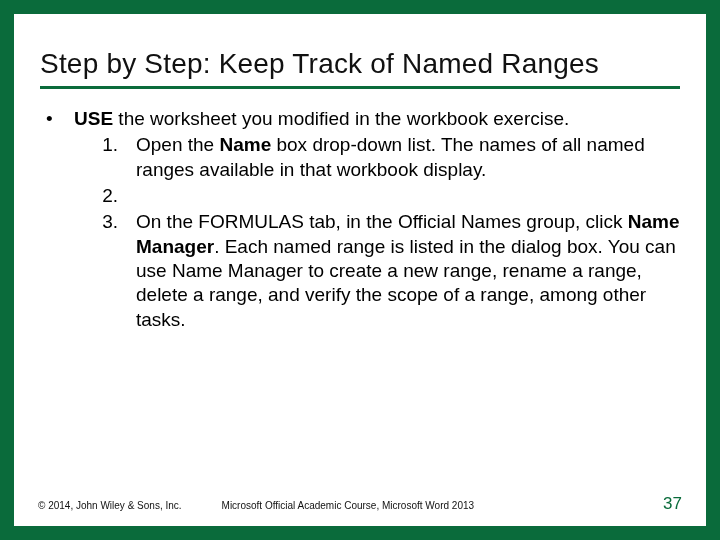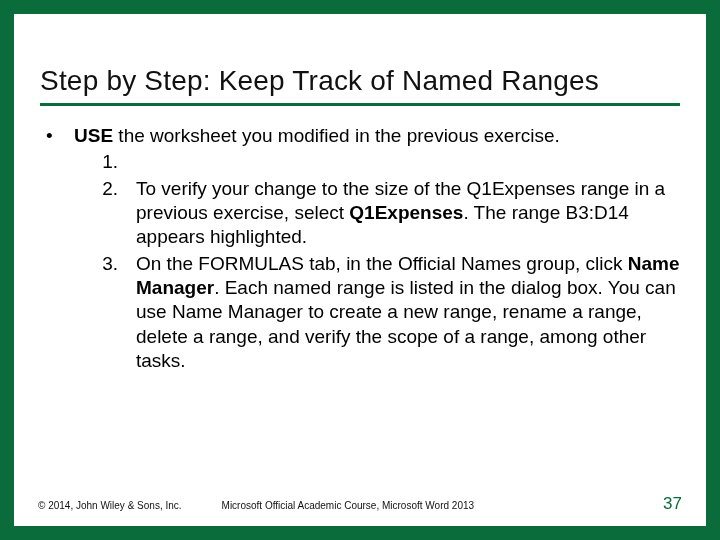--- a/index.html
+++ b/index.html
@@ -10,21 +10,21 @@
     font-family: Arial, Helvetica, sans-serif;
     background: #fff;
   }
   .slide {
     box-sizing: border-box;
     width: 720px;
     height: 540px;
     border: 14px solid #0a6b3b;
     background: #ffffff;
     position: relative;
-    padding: 33px 26px 0 26px;
+    padding: 16px 26px 0 26px;
   }
   .title {
     font-size: 28px;
     color: #111;
     font-weight: 400;
     margin: 18px 0 6px 0;
     letter-spacing: 0.2px;
   }
   .title-rule {
     border: none;
@@ -89,33 +89,33 @@
 <div class="slide">
 
   <div class="title">Step by Step: Keep Track of Named Ranges</div>
   <hr class="title-rule">
 
   <div class="body">
 
     <div class="lead">
       <div class="bullet">•</div>
       <div class="txt">
-        <span class="bold">USE</span><span> the worksheet you modified in the previous exercise.</span>
+        <span class="bold">USE</span><span> the worksheet you modified in the workbook exercise.</span>
       </div>
     </div>
 
     <ol class="steps">
       <li>
         <div class="num">1.</div>
+        <div class="txt">
+          <span>Open the </span><span class="bold">Name</span><span> box drop-down list. The names of all named ranges available in that workbook display.</span>
+        </div>
       </li>
       <li>
         <div class="num">2.</div>
-        <div class="txt">
-          <span>To verify your change to the size of the Q1Expenses range in a previous exercise, select </span><span class="bold">Q1Expenses</span><span>. The range B3:D14 appears highlighted.</span>
-        </div>
       </li>
       <li>
         <div class="num">3.</div>
         <div class="txt">
           <span>On the FORMULAS tab, in the Official Names group, click </span><span class="bold">Name Manager</span><span>. Each named range is listed in the dialog box. You can use Name Manager to create a new range, rename a range, delete a range, and verify the scope of a range, among other tasks.</span>
         </div>
       </li>
     </ol>
 
   </div>

